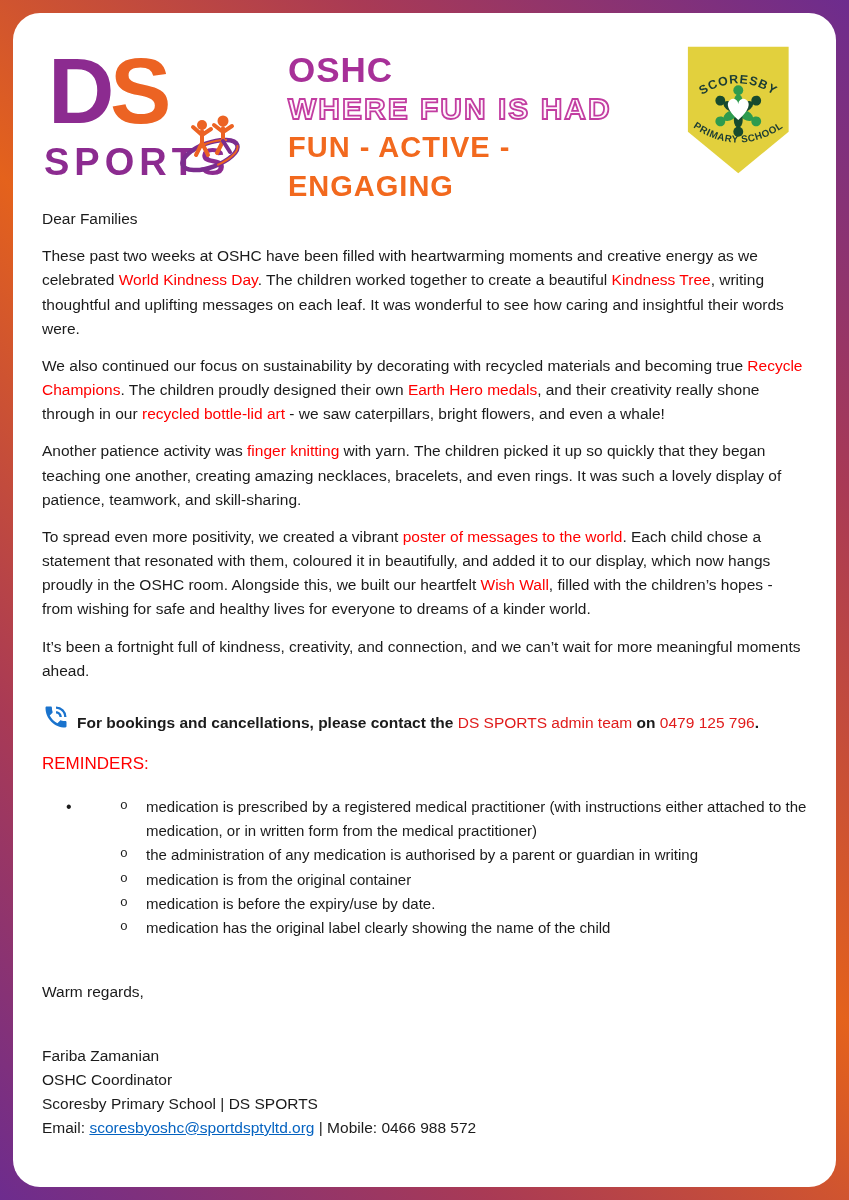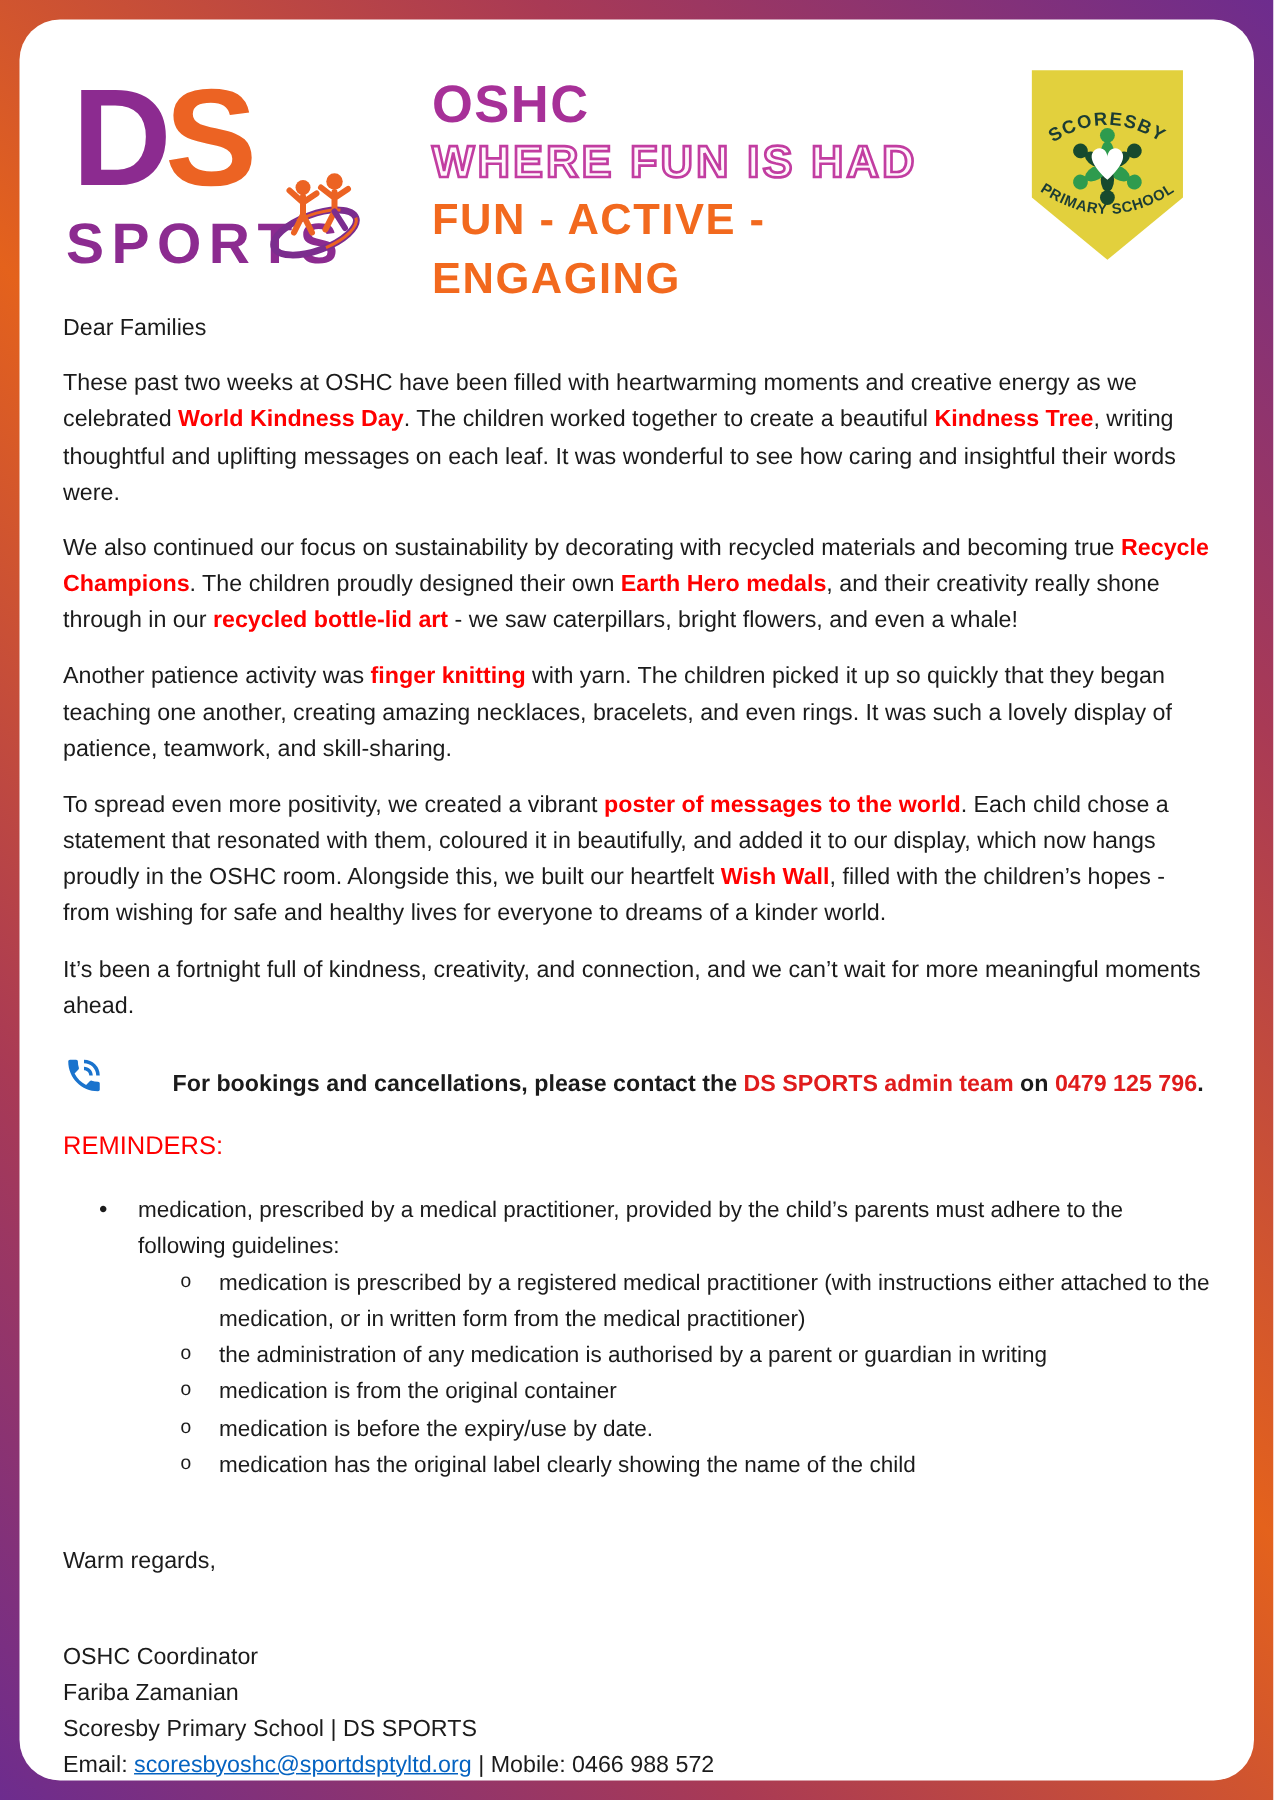--- a/index.html
+++ b/index.html
@@ -24,22 +24,22 @@
   .oshc{ font-size:35px; font-weight:700; color:#a73098; letter-spacing:1px; line-height:1.18; }
   .where{
     font-size:30px; font-weight:700; letter-spacing:2px; line-height:1.25;
     color:#fff6fc; -webkit-text-stroke:1.8px #c23da1;
   }
   .fae{ font-size:29px; font-weight:700; color:#f2691e; letter-spacing:1px; line-height:1.35; }
   .badge{ margin-left:auto; margin-right:10px; width:118px; height:134px; }
   
   .content{ margin-top:12px; color:#1b1b1b; font-size:15.5px; line-height:1.56; }
   .para{ margin-bottom:13px; }
-  .hl{ color:#ff0000; font-weight:700; }
-  .bookings{ display:flex; align-items:flex-end; margin-top:24px; margin-bottom:16px;gap:38px; }
+  .hl{ color:#ff0000; font-weight:400; }
+  .bookings{ display:flex; align-items:flex-end; margin-top:24px; margin-bottom:16px; }
   .bookings .phone{ width:28px; height:28px; margin-right:7px; transform:translateY(-4px); flex:0 0 auto; }
   .bookings p{ font-weight:700; }
   .bookings .hl2{ color:#e01c1c; }
   .reminders-h{ color:#ff0000; font-size:17px; margin:10px 0 18px; }
   ul.lvl1{ list-style:none; margin:0 0 40px 0; font-size:15px; }
   ul.lvl1 > li{ position:relative; padding-left:50px; }
   ul.lvl1 > li::before{ content:"•"; position:absolute; left:24px; top:0; font-size:16px; }
   ul.lvl2{ list-style:none; margin-top:2px; }
   ul.lvl2 > li{ position:relative; padding-left:54px; margin-bottom:1px; }
   ul.lvl2 > li::before{
@@ -144,34 +144,33 @@
           <path fill="#1a73cd" d="M6.62 10.79c1.44 2.83 3.76 5.14 6.59 6.59l2.2-2.2c.27-.27.67-.36 1.02-.24 1.12.37 2.33.57 3.57.57.55 0 1 .45 1 1V20c0 .55-.45 1-1 1-9.39 0-17-7.61-17-17 0-.55.45-1 1-1h3.5c.55 0 1 .45 1 1 0 1.25.2 2.45.57 3.57.11.35.03.74-.25 1.02l-2.2 2.2z"></path>
           <path fill="#1a73cd" d="M19 12h2a9 9 0 0 0-9-9v2c3.87 0 7 3.13 7 7zm-4 0h2c0-2.76-2.24-5-5-5v2c1.66 0 3 1.34 3 3z"></path>
         </svg>
         <p><span>For bookings and cancellations, please contact the </span><span class="hl hl2">DS SPORTS admin team</span><span> on </span><span class="hl hl2">0479 125 796</span><span>.</span></p>
       </div>
 
       <p class="reminders-h">REMINDERS:</p>
 
       <ul class="lvl1">
         <li>
-          <span>medication, prescribed by a medical practitioner, provided by the child’s parents must adhere to the following guidelines:</span>
           <ul class="lvl2">
             <li>medication is prescribed by a registered medical practitioner (with instructions either attached to the medication, or in written form from the medical practitioner)</li>
             <li>the administration of any medication is authorised by a parent or guardian in writing</li>
             <li>medication is from the original container</li>
             <li>medication is before the expiry/use by date.</li>
             <li>medication has the original label clearly showing the name of the child</li>
           </ul>
         </li>
       </ul>
 
       <div class="signoff">
         <p class="closing">Warm regards,</p>
+        <p>Fariba Zamanian</p>
         <p>OSHC Coordinator</p>
-        <p>Fariba Zamanian</p>
         <p>Scoresby Primary School | DS SPORTS</p>
         <p><span>Email: </span><a class="email">scoresbyoshc@sportdsptyltd.org</a><span> | Mobile: 0466 988 572</span></p>
       </div>
     </main>
 
   </div>
 </div>
 
 </body></html>

